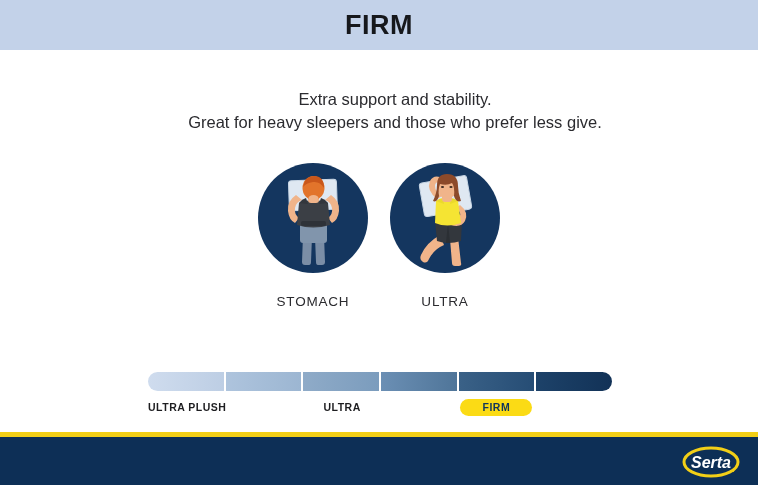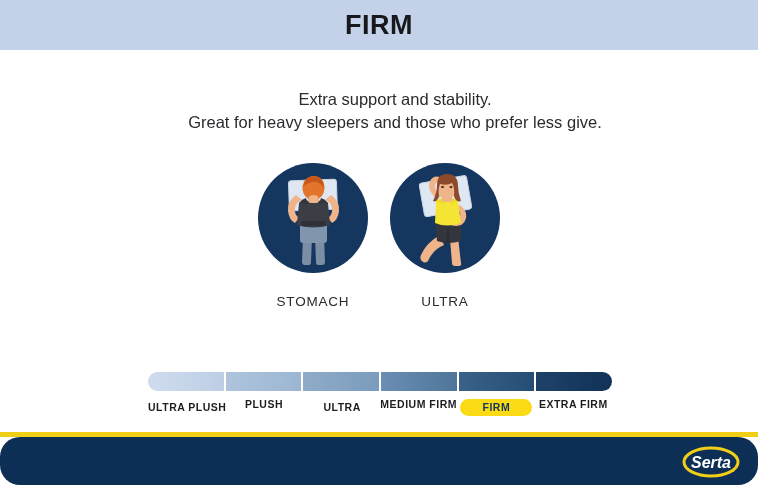--- a/index.html
+++ b/index.html
@@ -145,21 +145,20 @@
     height: 5px;
     background: #f2cf17;
   }
   .footer-bar {
     position: absolute;
     left: 0;
     top: 437px;
     width: 758px;
     height: 48px;
     background: #0d2f56;
-    border-radius: 20px;
   }
   .logo {
     position: absolute;
     right: 16px;
     top: 8px;
     width: 62px;
     height: 34px;
   }
 </style>
 </head>
@@ -271,40 +270,20 @@
 
   <div class="scale-bar">
     <div class="seg" style="background:linear-gradient(to right,#cfdcee,#bdcee4)"></div>
     <div class="seg" style="background:linear-gradient(to right,#aec4dd,#9cb6d2)"></div>
     <div class="seg" style="background:linear-gradient(to right,#8fabc8,#7b9cbd)"></div>
     <div class="seg" style="background:linear-gradient(to right,#6b8fb4,#4f7599)"></div>
     <div class="seg" style="background:linear-gradient(to right,#3a6187,#264d75)"></div>
     <div class="seg" style="background:linear-gradient(to right,#1d4269,#123257)"></div>
   </div>
 
-  <div class="scale-labels-bottom">
-    <div class="lbl-slot">
-      <span class="lbl empty"></span>
-    </div>
-    <div class="lbl-slot">
-      <span class="lbl">PLUSH</span>
-    </div>
-    <div class="lbl-slot">
-      <span class="lbl empty"></span>
-    </div>
-    <div class="lbl-slot">
-      <span class="lbl">MEDIUM FIRM</span>
-    </div>
-    <div class="lbl-slot">
-      <span class="lbl empty"></span>
-    </div>
-    <div class="lbl-slot">
-      <span class="lbl">EXTRA FIRM</span>
-    </div>
-  </div>
 
 </div>
 
 <div class="footer-stripe"></div>
 <div class="footer-bar">
   <div class="logo">
     <svg viewBox="0 0 62 34" width="62" height="34" aria-hidden="true">
       <ellipse cx="31" cy="17" rx="27" ry="14" fill="none" stroke="#f2cf17" stroke-width="3"></ellipse>
       <text x="31" y="23" text-anchor="middle" font-family="Liberation Sans, sans-serif" font-size="16" font-weight="bold" font-style="italic" fill="#ffffff">Serta</text>
       <circle cx="53" cy="26" r="1.1" fill="#f2cf17"></circle>

